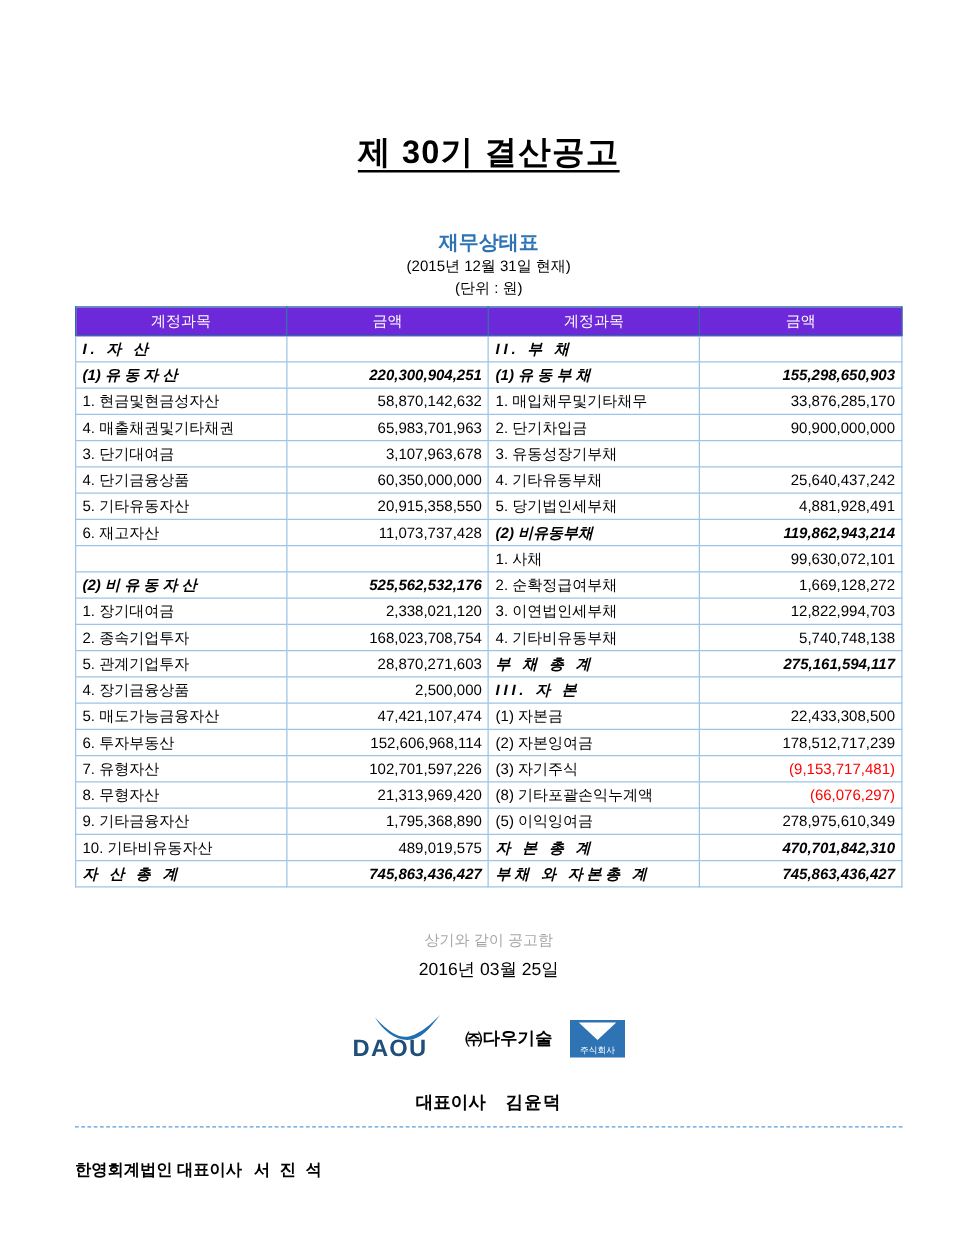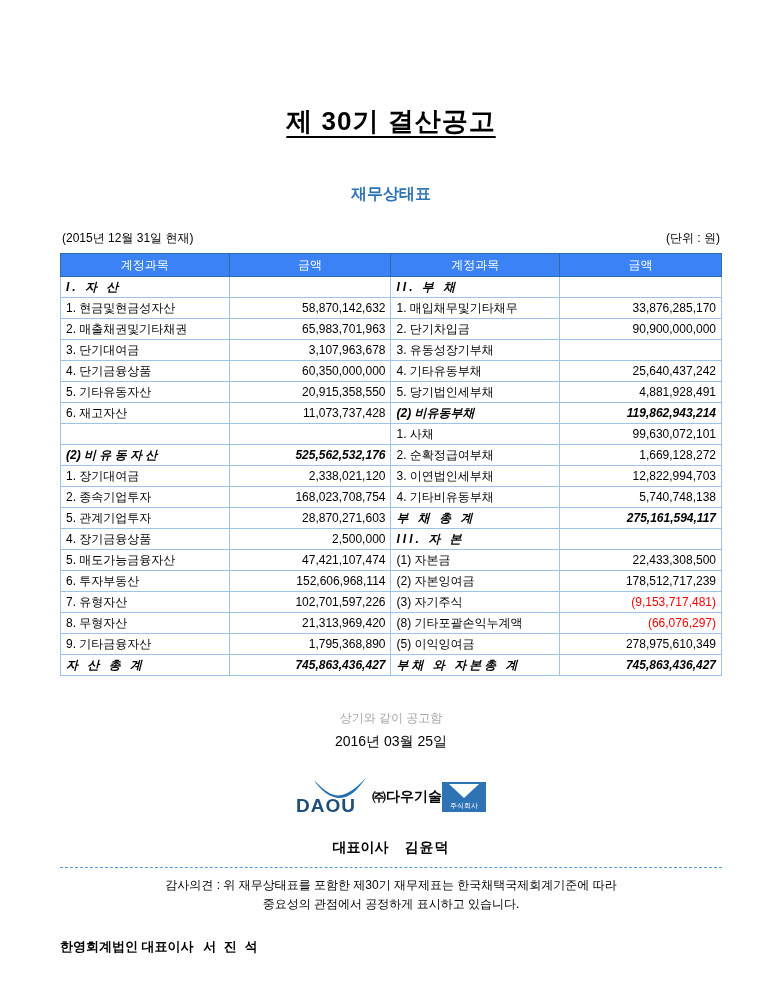--- a/index.html
+++ b/index.html
@@ -36,32 +36,32 @@
     font-size: 16px;
     font-weight: bold;
     color: #2E74B5;
     margin-top: 45px;
   }
   .meta-row {
     display: flex;
     justify-content: space-between;
     align-items: center;
     font-size: 12px;
-    margin-top: 25px;
     padding: 0 2px;
+    flex-direction: column;
   }
   table.fin {
     width: 100%;
     border-collapse: collapse;
     margin-top: 6px;
     table-layout: fixed;
     font-size: 12px;
   }
   table.fin th {
-    background: #3b82f6;
+    background: #6d28d9;
     color: #ffffff;
     font-weight: normal;
     font-size: 12px;
     height: 20px;
     border: 1px solid #2E6DA4;
     text-align: center;
   }
   table.fin td {
     border: 1px solid #9DC3E6;
     height: 20px;
@@ -100,20 +100,21 @@
   }
   .date-line {
     text-align: center;
     font-size: 14px;
     margin-top: 6px;
   }
   .logo-row {
     display: flex;
     justify-content: center;
     align-items: center;
+    gap: 14px;
     margin-top: 26px;
   }
   .daou-logo {
     position: relative;
     width: 76px;
     height: 40px;
   }
   .daou-logo .swoosh {
     position: absolute;
     top: 0;
@@ -217,27 +218,33 @@
       </tr>
     </thead>
     <tbody id="fin-body">
         <tr>
           <td class="label bold spread">I. 자              산</td>
           <td class="amount bold"></td>
           <td class="label bold spread">II. 부              채</td>
           <td class="amount bold"></td>
         </tr>
         <tr>
+          <td class="label bold">(1) 유  동  자  산</td>
+          <td class="amount bold">220,300,904,251</td>
+          <td class="label bold">(1) 유  동  부  채</td>
+          <td class="amount bold">155,298,650,903</td>
+        </tr>
+        <tr>
           <td class="label">1. 현금및현금성자산</td>
           <td class="amount">58,870,142,632</td>
           <td class="label">1. 매입채무및기타채무</td>
           <td class="amount">33,876,285,170</td>
         </tr>
         <tr>
-          <td class="label">2. 매출채권및기타채권</td>
+          <td class="label">4. 매출채권및기타채권</td>
           <td class="amount">65,983,701,963</td>
           <td class="label">2. 단기차입금</td>
           <td class="amount">90,900,000,000</td>
         </tr>
         <tr>
           <td class="label">3. 단기대여금</td>
           <td class="amount">3,107,963,678</td>
           <td class="label">3. 유동성장기부채</td>
           <td class="amount"></td>
         </tr>
@@ -317,20 +324,26 @@
           <td class="label">8. 무형자산</td>
           <td class="amount">21,313,969,420</td>
           <td class="label">(8) 기타포괄손익누계액</td>
           <td class="neg">(66,076,297)</td>
         </tr>
         <tr>
           <td class="label">9. 기타금융자산</td>
           <td class="amount">1,795,368,890</td>
           <td class="label">(5) 이익잉여금</td>
           <td class="amount">278,975,610,349</td>
+        </tr>
+        <tr>
+          <td class="label">10. 기타비유동자산</td>
+          <td class="amount">489,019,575</td>
+          <td class="label bold spread">자    본    총    계</td>
+          <td class="amount bold">470,701,842,310</td>
         </tr>
         <tr>
           <td class="label bold spread">자    산    총    계</td>
           <td class="amount bold">745,863,436,427</td>
           <td class="label bold spread">부채 와 자본총 계</td>
           <td class="amount bold">745,863,436,427</td>
         </tr>
       </tbody>
   </table>
 
@@ -351,23 +364,19 @@
     </div>
   </div>
 
   <div class="ceo-line">
     <span>대표이사</span>
     <span class="name">김윤덕</span>
   </div>
 
   <div class="divider"></div>
 
-  <div class="audit">
-    <div>감사의견 : 위 재무상태표를 포함한 제30기 재무제표는 한국채택국제회계기준에 따라</div>
-    <div>중요성의 관점에서 공정하게 표시하고 있습니다.</div>
-  </div>
 
   <div class="auditor">
     <span>한영회계법인 대표이사</span>
     <span class="aname">서 진 석</span>
   </div>
 
 </div>
 
 </body></html>

